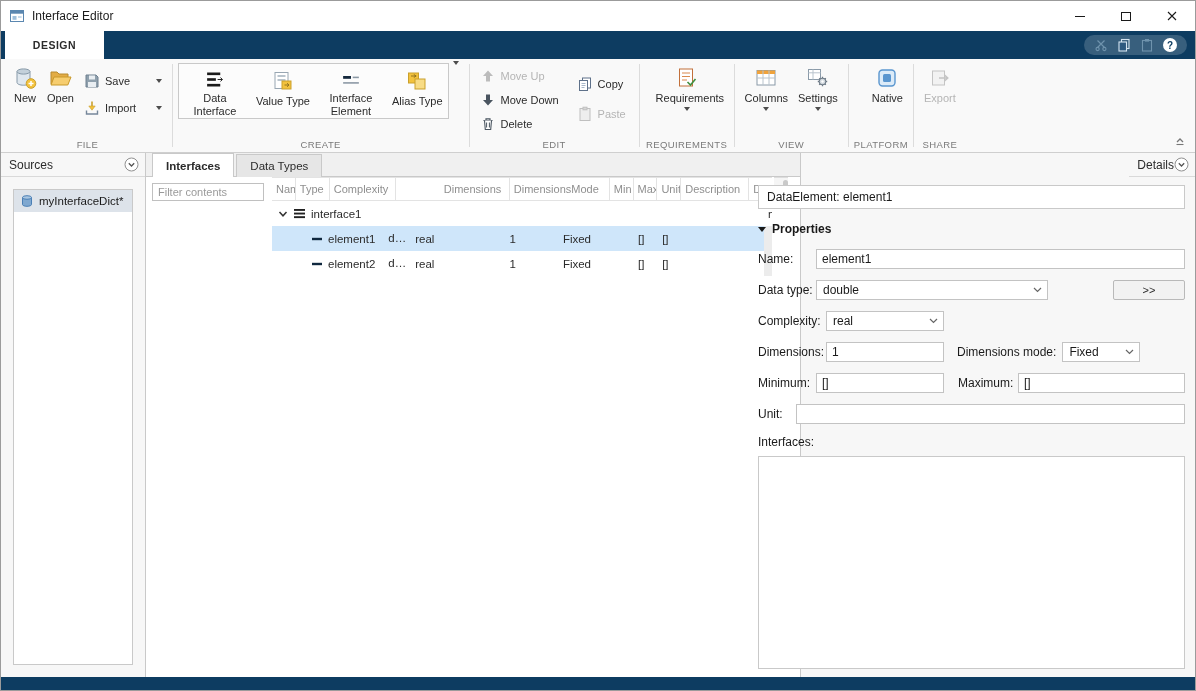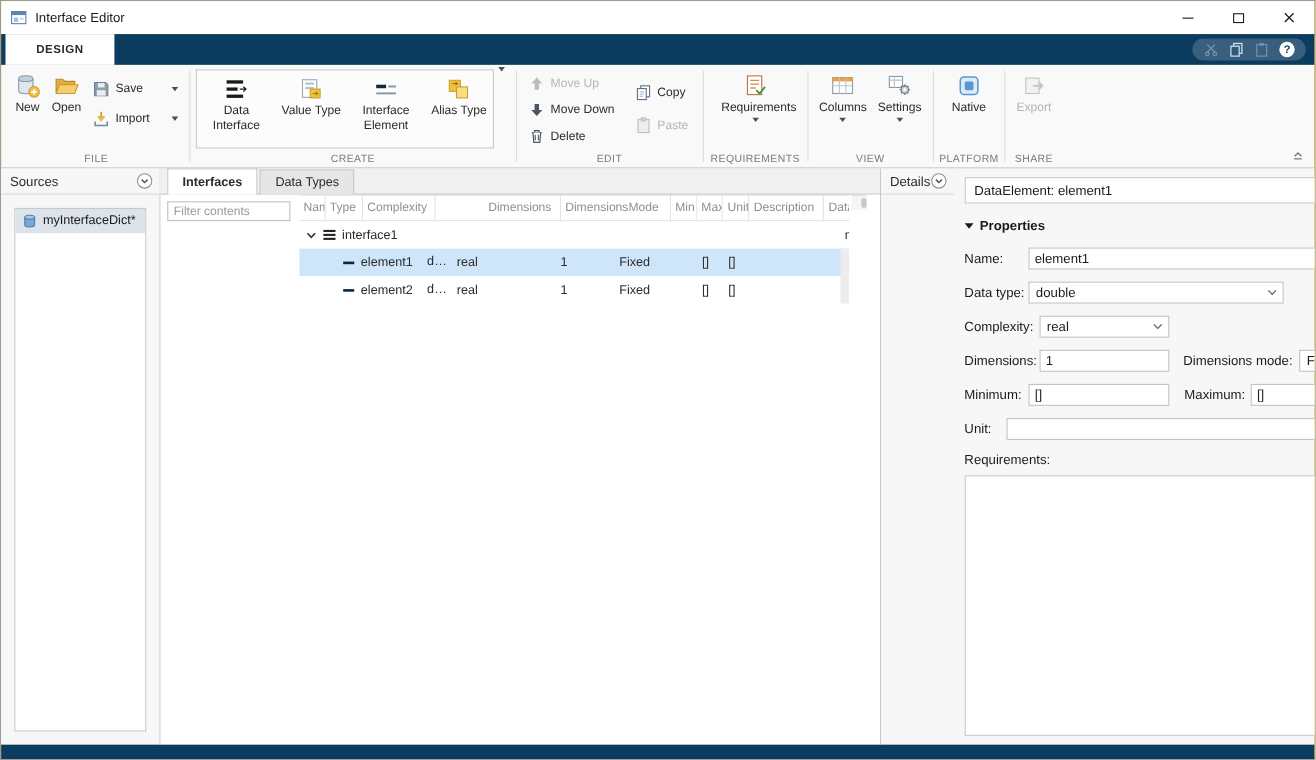--- a/index.html
+++ b/index.html
@@ -31,21 +31,21 @@
   .rgroup-body { flex:1; display:flex; align-items:flex-start; }
   .rgroup-label { height:15px; line-height:15px; font-size:9.5px; color:#7a7a7a; text-align:center; letter-spacing:.4px; }
   .rdivider { width:1px; background:#dcdcdc; margin:5px 0; }
   .big-item { display:flex; flex-direction:column; align-items:center; gap:2px; padding:5px 5px 0; font-size:11px; color:#2b2b2b; cursor:default; }
   .big-label { line-height:13px; text-align:center; max-width:62px; }
   .stack { display:flex; flex-direction:column; justify-content:flex-start; gap:5px; padding-top:9px; }
   .small-item { display:flex; align-items:center; gap:5px; font-size:11px; color:#2b2b2b; height:22px; padding:0 5px; min-width:88px; cursor:default; }
   .small-item .dd { margin-left:auto; }
   .disabled, .disabled * { color:#b5b5b5 !important; }
   .dd { width:0; height:0; border-left:3.5px solid transparent; border-right:3.5px solid transparent; border-top:4px solid #4d4d4d; display:inline-block; }
-  .create-frame { border:1px solid #c9c9c9; background:#fcfcfc; display:flex; margin-top:2px; height:72px; }
+  .create-frame { border:1px solid #c9c9c9; background:#fcfcfc; display:flex; margin-top:2px; height:56px; }
   .gallery-strip { width:15px; display:flex; align-items:center; justify-content:center; }
   .ribbon-collapse { position:absolute; right:6px; bottom:3px; width:18px; height:16px; display:flex; align-items:center; justify-content:center; }
 
   
   .content { flex:1; min-height:0; display:flex; background:#f2f2f2; }
 
   .panel-hdr { height:24px; flex:0 0 24px; display:flex; align-items:center; padding:0 6px 0 8px; font-size:12px; color:#2b2b2b;
                border-bottom:1px solid #d9d9d9; background:#f7f7f7; }
   .panel-hdr .circ { margin-left:auto; display:flex; }
 
@@ -77,21 +77,21 @@
   .td.type { display:block; line-height:25px; text-overflow:ellipsis; }
   .name-cell { gap:5px; padding-left:6px; }
   .indent { width:28px; flex:0 0 28px; }
   .ds-gray { background:#ececec; }
 
   .hscroll { height:14px; flex:0 0 14px; background:#f5f5f5; border-top:1px solid #ddd; display:flex; align-items:center; }
   .hthumb { height:9px; background:#c9c9c9; border-radius:4px; width:93%; margin-left:9px; }
   .center-bottom-gap { height:12px; flex:0 0 12px; background:#fff; }
 
   
-  .details { width:394px; flex:0 0 394px; display:flex; flex-direction:row; background:#f7f7f7; }
+  .details { width:394px; flex:0 0 394px; display:flex; flex-direction:column; background:#f7f7f7;align-items:flex-end; }
   .details-body { flex:1; min-height:0; padding:8px 10px; display:flex; flex-direction:column; }
   .sel-box { height:24px; flex:0 0 24px; background:#fff; border:1px solid #c9c9c9; display:flex; align-items:center; padding:0 8px;
              font-size:12px; color:#1a1a1a; margin-bottom:13px; }
   .props-hdr { display:flex; align-items:center; gap:6px; font-size:12px; font-weight:700; color:#1a1a1a; margin-bottom:13px; }
   .tri-down { width:0; height:0; border-left:4px solid transparent; border-right:4px solid transparent; border-top:5px solid #1a1a1a; }
   .frow { display:flex; align-items:center; margin-bottom:11px; font-size:12px; color:#1a1a1a; }
   .frow label { flex:0 0 auto; }
   .lw56{width:58px;} .lw66{width:68px;} .lw34{width:38px;}
   .txt { height:20px; border:1px solid #c3c3c3; background:#fff; font-size:12px; padding:0 5px; color:#1a1a1a; font-family:inherit; }
   .txt.grow { flex:1; }
@@ -328,21 +328,21 @@
             </svg>
           <span class="big-label">Settings</span>
           <span class="dd"></span>
         </div>
       </div>
       <div class="rgroup-label">VIEW</div>
     </div>
     <div class="rdivider"></div>
 
     <div class="rgroup">
-      <div class="rgroup-body" style="justify-content:center; width:100%;">
+      <div class="rgroup-body" style="justify-content:flex-end; width:100%;">
         <div class="big-item">
           <svg width="24" height="24" viewBox="0 0 24 24">
               <rect x="4" y="4" width="16" height="16" rx="3.5" fill="#dcebf8" stroke="#5a96cf" stroke-width="1.4"></rect>
               <rect x="8" y="8" width="8" height="8" rx="1.5" fill="#5a96cf"></rect>
             </svg>
           <span class="big-label">Native</span>
         </div>
       </div>
       <div class="rgroup-label">PLATFORM</div>
     </div>
@@ -544,20 +544,20 @@
           <input class="txt" style="width: 128px;" type="text" value="[]">
           <label style="margin-left:14px; width:60px;">Maximum:</label>
           <input class="txt grow" type="text" value="[]" style="">
         </div>
 
         <div class="frow">
           <label class="lw34">Unit:</label>
           <input class="txt grow" type="text" value="" style="">
         </div>
 
-        <div class="desc-label">Requirements:</div>
+        <div class="desc-label">Interfaces:</div>
         <textarea class="desc-area" style=""></textarea>
       </div>
     </div>
   </div>
 
   <div class="statusbar"></div>
 </div>
 
 </body></html>

